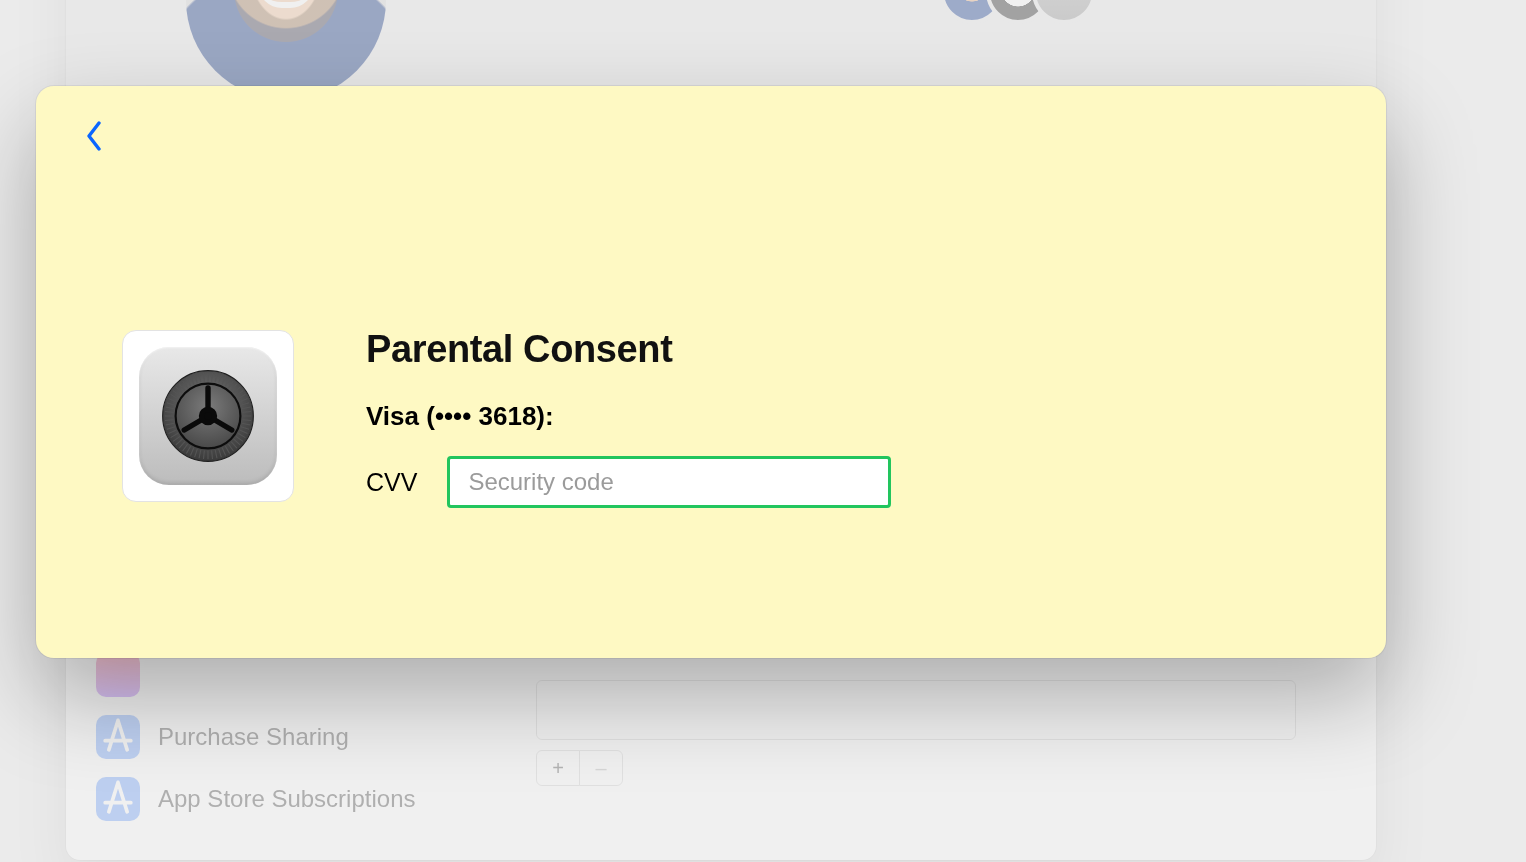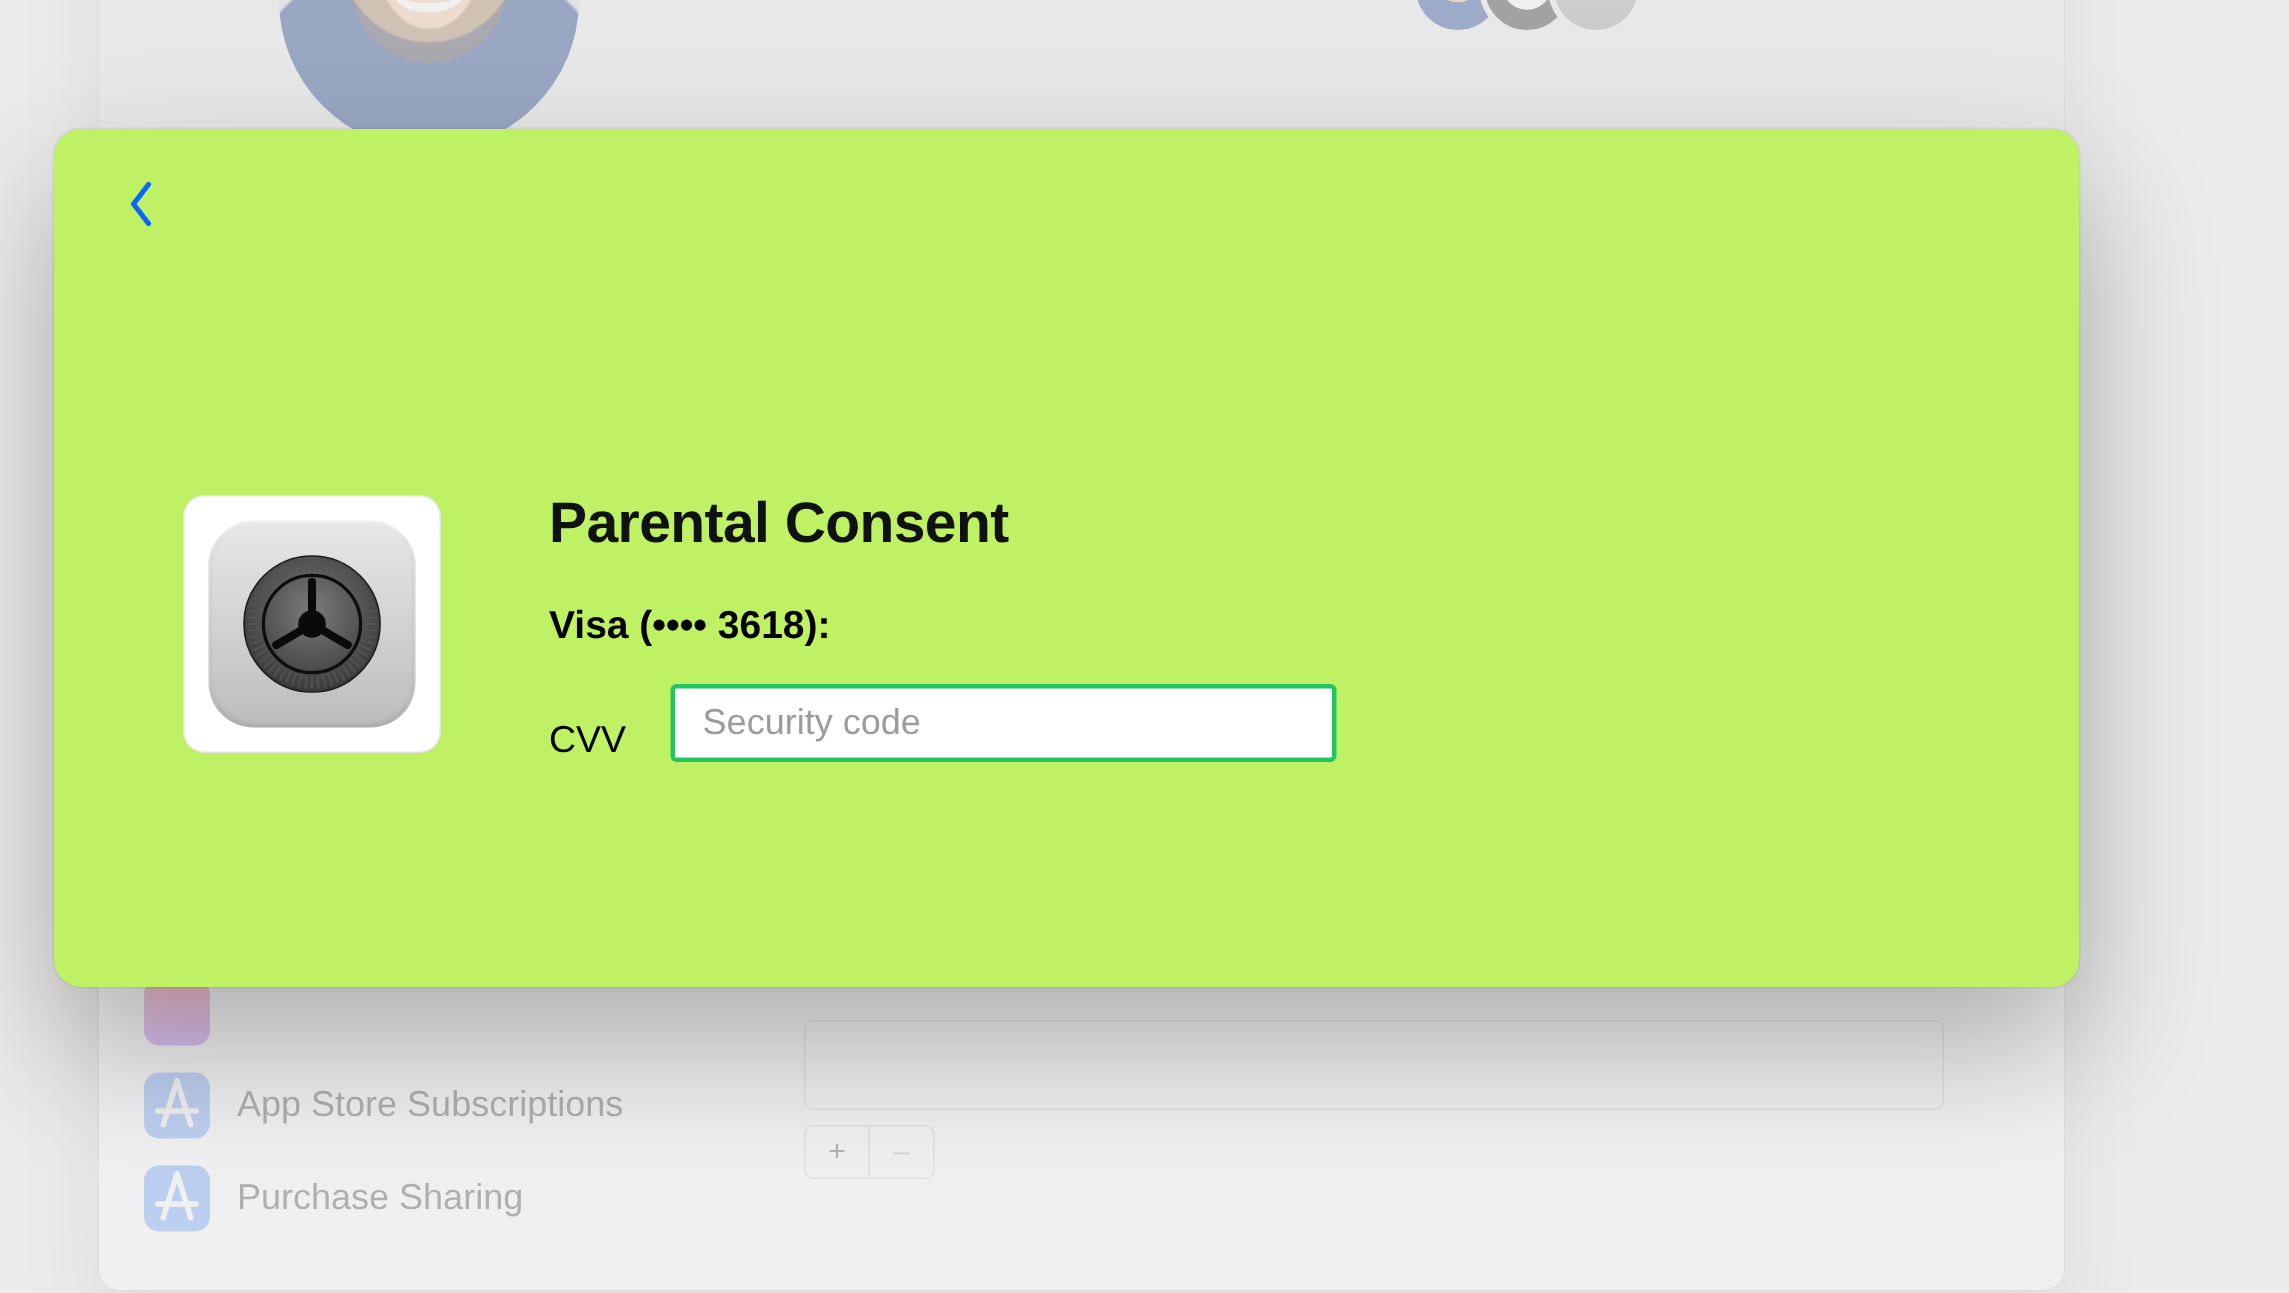--- a/index.html
+++ b/index.html
@@ -79,21 +79,21 @@
   .bg-pm-btn:first-child { border-radius:6px 0 0 6px; }
   .bg-pm-btn:last-child  { border-radius:0 6px 6px 0; margin-left:-1px; color:#bcbcbc; }
 
   .dim-overlay {
     position:absolute; inset:0; background:rgba(230,230,230,.62);
   }
 
   
   .sheet {
     position:absolute; left:36px; top:86px; width:1350px; height:572px;
-    background:#bef264; border-radius:18px;
+    background:#fef9c3; border-radius:18px;
     box-shadow: 0 40px 90px rgba(0,0,0,.28), 0 0 0 1px rgba(0,0,0,.06);
   }
   .back-btn {
     position:absolute; left:38px; top:30px;
     width:40px; height:40px; display:flex; align-items:center; justify-content:center;
     cursor:pointer;
   }
   .back-btn svg { width:18px; height:30px; }
 
   .settings-icon-frame {
@@ -107,21 +107,21 @@
     background: linear-gradient(#e8e8e8,#bcbcbc);
     display:flex; align-items:center; justify-content:center;
     box-shadow: inset 0 1px 2px rgba(255,255,255,.6), inset 0 -2px 4px rgba(0,0,0,.12);
   }
   .settings-icon-inner svg { width:108px; height:108px; }
 
   .sheet-body { position:absolute; left:330px; right:60px; top:242px; }
   .title { font-size:38px; font-weight:700; color:#111; letter-spacing:-.01em; }
   .desc  { font-size:25px; line-height:1.4; color:#111; margin-top:30px; max-width:940px; }
   .card-line { font-size:26px; font-weight:700; margin-top:30px; }
-  .cvv-row { display:flex; align-items:flex-end; gap:30px; margin-top:24px; }
+  .cvv-row { display:flex; align-items:center; gap:30px; margin-top:24px; }
   .cvv-label { font-size:25px; }
   .cvv-input {
     width:444px; height:52px; font-size:24px; padding:0 18px;
     border:3px solid #22c55e; border-radius:4px; outline:none; color:#111;
   }
   .cvv-input::placeholder { color:#9b9b9b; }
   .warn { font-size:26px; line-height:1.35; color:#e0483e; margin-top:22px; max-width:520px; }
 </style>
 </head>
 <body>
@@ -149,29 +149,29 @@
       <div class="bg-side-item">
         <div class="bg-side-icon s0"></div>
         <div class="bg-side-label"></div>
       </div>
       <div class="bg-side-item">
         <div class="bg-side-icon">
           <svg viewBox="0 0 24 24" fill="none" stroke="#fff" stroke-width="2" stroke-linecap="round">
               <path d="M12 3 L7 19 M12 3 L17 19 M5 14 H14 M16 14 H19"></path>
             </svg>
         </div>
-        <div class="bg-side-label">App Store Subscriptions</div>
+        <div class="bg-side-label">Purchase Sharing</div>
       </div>
       <div class="bg-side-item">
         <div class="bg-side-icon">
           <svg viewBox="0 0 24 24" fill="none" stroke="#fff" stroke-width="2" stroke-linecap="round">
               <path d="M12 3 L7 19 M12 3 L17 19 M5 14 H14 M16 14 H19"></path>
             </svg>
         </div>
-        <div class="bg-side-label">Purchase Sharing</div>
+        <div class="bg-side-label">App Store Subscriptions</div>
       </div>
     </div>
 
     <div class="bg-detail-box"></div>
     <div class="bg-plusminus">
       <div class="bg-pm-btn">+</div>
       <div class="bg-pm-btn">–</div>
     </div>
   </div>
 </div>

